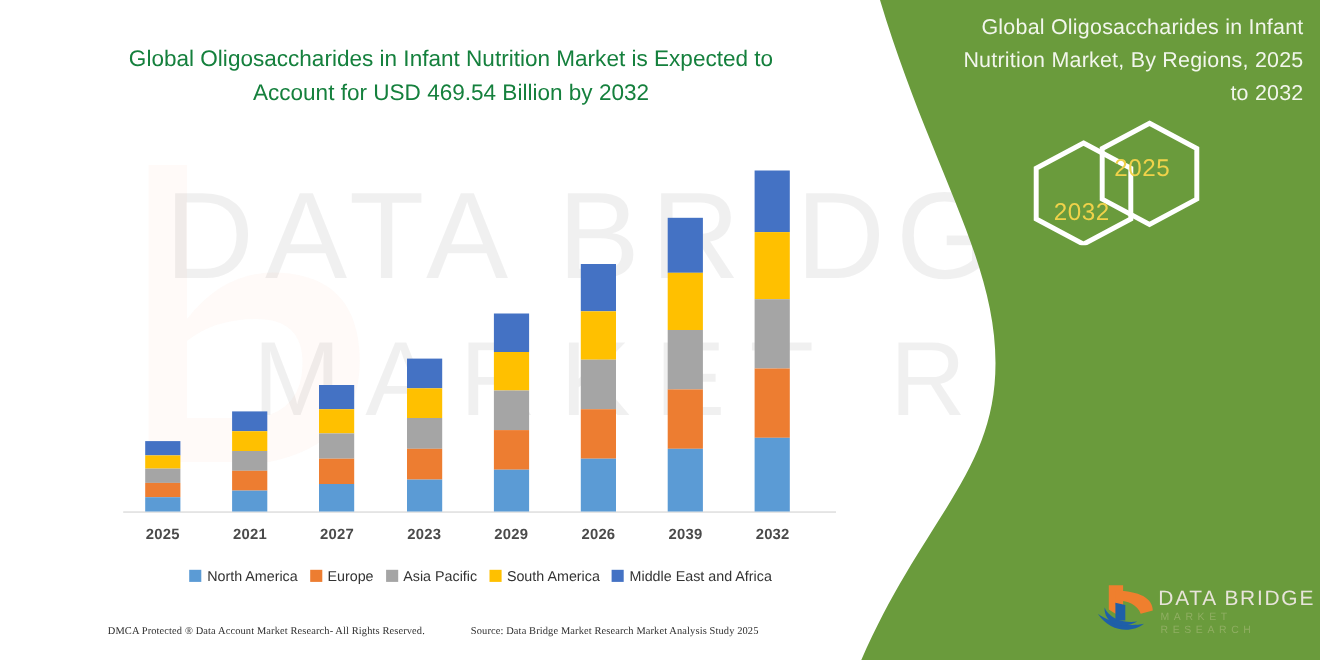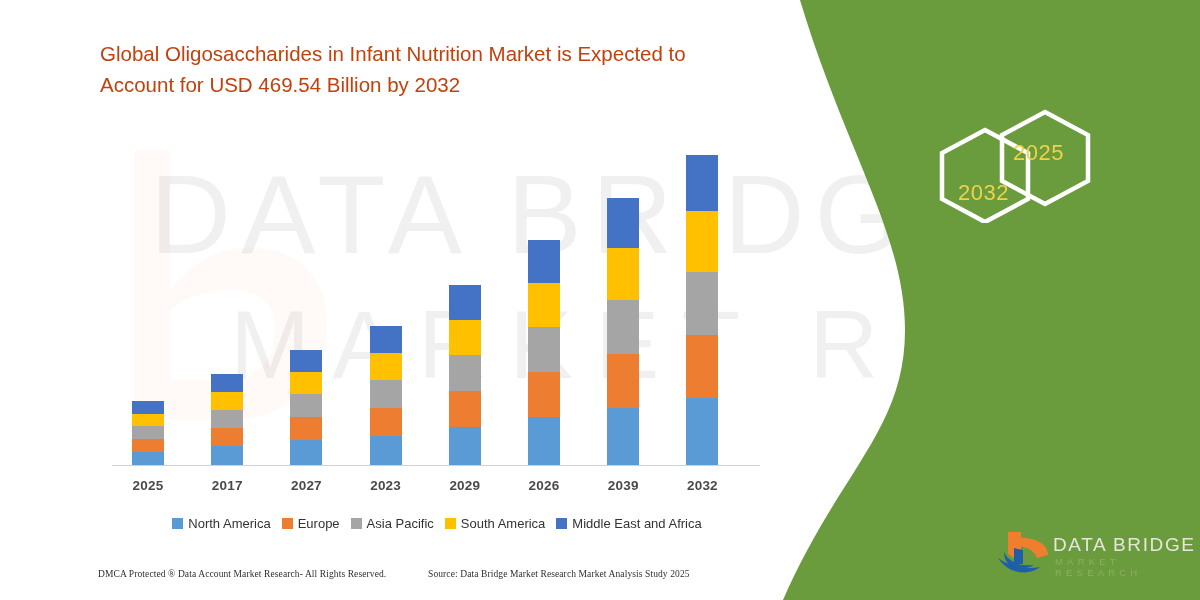--- a/index.html
+++ b/index.html
@@ -52,21 +52,21 @@
     color:#e8e4da;font-size:19px;letter-spacing:1.6px;font-weight:400;
   }
   .logo-sub{
     position:absolute;left:1055px;top:556px;
     color:#8fae62;font-size:9.5px;letter-spacing:4.2px;font-weight:400;
   }
 
   
   .main-title{
     position:absolute;left:100px;top:38px;width:620px;
-    color:#c2410c;font-size:20.5px;line-height:31px;
+    text-align:center;color:#15803d;font-size:20.5px;line-height:31px;
     font-weight:400;
   }
 
   
   .chart{position:absolute;left:0;top:0;width:790px;height:600px;}
   .axis-line{position:absolute;left:112px;top:465px;width:648px;height:1px;background:#d2d2d2;}
   .bar{position:absolute;width:32px;}
   .seg{width:100%;display:block;}
   .xlab{
     position:absolute;top:478px;width:60px;text-align:center;
@@ -101,20 +101,21 @@
     <div class="wm-text">DATA BRIDGE</div>
     <div class="wm-text l2">MARKET RESEARCH</div>
   </div>
 
   <svg class="green-panel" viewBox="0 0 1200 600">
     <path d="M800,0 L1200,0 L1200,600 L783,600
              C840,470 905,430 905,330
              C905,235 845,150 800,0 Z" fill="#6a9b3c"></path>
   </svg>
 
+  <div class="rt-title">Global Oligosaccharides in Infant Nutrition Market, By Regions, 2025 to 2032</div>
 
   <svg class="hexes" viewBox="0 0 200 115">
     <polygon points="125,4 168,27 168,73 125,96 82,73 82,27" fill="none" stroke="#ffffff" stroke-width="4.5"></polygon>
     <polygon points="65,22 108,45 108,91 65,114 22,91 22,45" fill="none" stroke="#ffffff" stroke-width="4.5"></polygon>
   </svg>
   <div class="hex-label y2025">2025</div>
   <div class="hex-label y2032">2032</div>
 
 
   <svg class="logo" viewBox="0 0 190 48">
@@ -184,21 +185,21 @@
         <div class="bar" style="left: 686.4px; top: 155px; height: 310px;">
           <span class="seg" style="height: 56px; background: rgb(68, 114, 196);"></span>
           <span class="seg" style="height: 61px; background: rgb(255, 192, 0);"></span>
           <span class="seg" style="height: 63px; background: rgb(165, 165, 165);"></span>
           <span class="seg" style="height: 63px; background: rgb(237, 125, 49);"></span>
           <span class="seg" style="height: 67px; background: rgb(91, 155, 213);"></span>
         </div>
       </div>
     <div id="xlabels">
         <div class="xlab" style="left: 118px;">2025</div>
-        <div class="xlab" style="left: 197.2px;">2017</div>
+        <div class="xlab" style="left: 197.2px;">2021</div>
         <div class="xlab" style="left: 276.4px;">2027</div>
         <div class="xlab" style="left: 355.6px;">2023</div>
         <div class="xlab" style="left: 434.8px;">2029</div>
         <div class="xlab" style="left: 514px;">2026</div>
         <div class="xlab" style="left: 593.2px;">2039</div>
         <div class="xlab" style="left: 672.4px;">2032</div>
       </div>
   </div>
 
   <div class="legend" id="legend">

